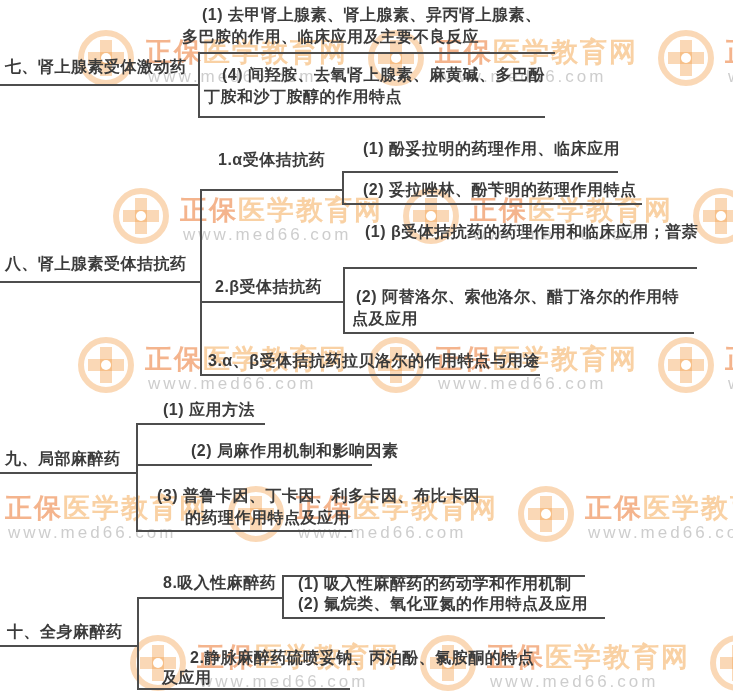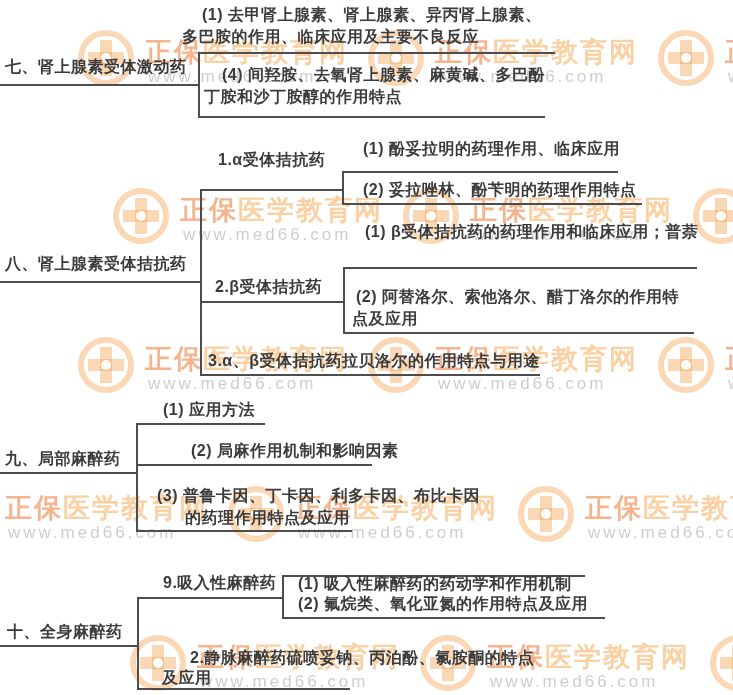--- a/index.html
+++ b/index.html
@@ -207,21 +207,21 @@
   <div class="t" style="left:157px;top:486px;">(3) 普鲁卡因、丁卡因、利多卡因、布比卡因</div>
   <div class="t" style="left:145px;top:508px;padding-left:40px;">的药理作用特点及应用</div>
 
   <div class="h" style="left:0;top:472px;width:136px;"></div>
   <div class="h" style="left:136px;top:423px;width:129px;"></div>
   <div class="h" style="left:136px;top:464px;width:236px;"></div>
   <div class="h" style="left:136px;top:530px;width:216px;"></div>
   <div class="v" style="left:136px;top:423px;height:109px;"></div>
 
   <div class="t" style="left:298px;top:550px;margin-top:24px;">(1) 吸入性麻醉药的药动学和作用机制</div>
-  <div class="t" style="left:163px;top:573px;">9.吸入性麻醉药</div>
+  <div class="t" style="left:163px;top:573px;">8.吸入性麻醉药</div>
   <div class="t" style="left:298px;top:594px;">(2) 氟烷类、氧化亚氮的作用特点及应用</div>
   <div class="t" style="left:7px;top:622px;">十、全身麻醉药</div>
   <div class="t" style="left:162px;top:648px;margin-left:28px;">2.静脉麻醉药硫喷妥钠、丙泊酚、氯胺酮的特点</div>
   <div class="t" style="left:162px;top:668px;">及应用</div>
 
   <div class="h" style="left:0;top:645px;width:137px;"></div>
   <div class="h" style="left:137px;top:597px;width:145px;"></div>
   <div class="h" style="left:282px;top:575px;width:303px;"></div>
   <div class="h" style="left:282px;top:617px;width:323px;"></div>
   <div class="h" style="left:137px;top:688px;width:213px;"></div>

